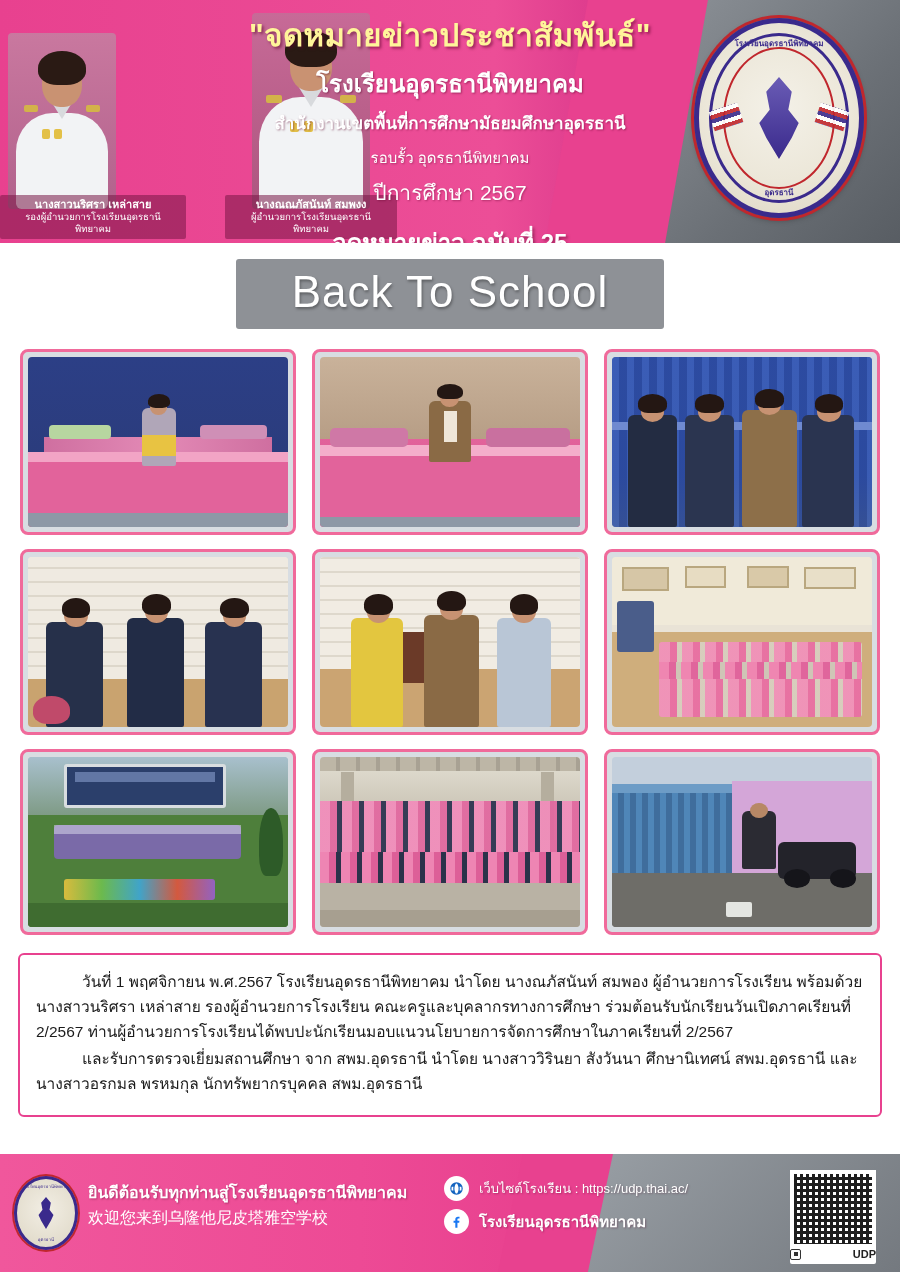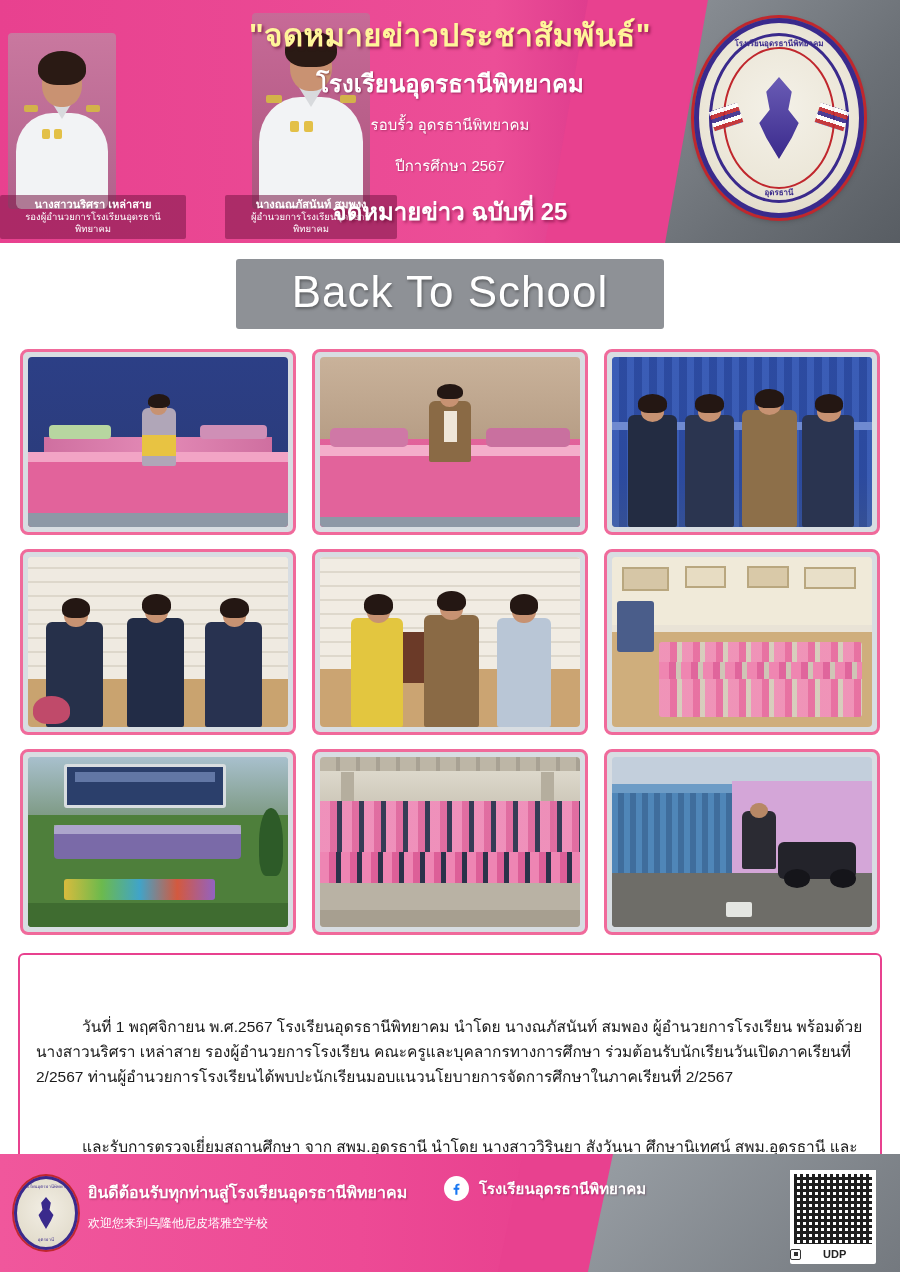--- a/index.html
+++ b/index.html
@@ -48,21 +48,21 @@
   .title-3 {
     font-size: 17px; font-weight: bold; color: #ffffff;
     text-shadow: 1px 1px 2px rgba(90,0,40,.45);
     margin-top: 6px;
   }
   .title-4 {
     font-size: 15px; color: #ffffff; margin-top: 10px;
     text-shadow: 1px 1px 2px rgba(90,0,40,.4);
   }
   .title-5 {
-    font-size: 15px; color: #ffffff; margin-top: 17px;
+    font-size: 21px; color: #ffffff; margin-top: 6px;
     text-shadow: 1px 1px 2px rgba(90,0,40,.4);
   }
   .issue-line {
     font-size: 24px; font-weight: bold; color: #ffffff;
     margin-top: 14px;
     text-shadow: 2px 2px 3px rgba(90,0,40,.5);
   }
 
   
   .person {
@@ -206,21 +206,21 @@
     padding: 14px 16px 16px;
     background: #ffffff;
   }
   .body-box p {
     margin: 0 0 2px 0;
     font-size: 15.5px;
     line-height: 1.62;
     color: #1b1b1b;
     text-align: left;
   }
-  .body-box p.ind { text-indent: 46px; margin-top: 45px; }
+  .body-box p.ind { text-indent: 46px; }
 
   
   .footer {
     position: absolute; left: 0; bottom: 0;
     width: 900px; height: 118px;
     background: linear-gradient(90deg,#f0579c 0%,#ed4a95 40%,#e8418f 60%,#8e9196 62%,#7b8086 100%);
     overflow: hidden;
   }
   .footer-grey {
     position: absolute; right: 0; top: 0; width: 330px; height: 118px;
@@ -242,21 +242,21 @@
     position: absolute; left: 50%; top: 50%; transform: translate(-50%,-50%);
     width: 22px; height: 32px; background: #3a2a8c;
     clip-path: polygon(50% 0%, 72% 18%, 66% 40%, 84% 56%, 72% 74%, 50% 100%, 28% 74%, 16% 56%, 34% 40%, 28% 18%);
   }
   .footer-seal .ft { position: absolute; left: 0; right: 0; text-align: center; font-size: 4.5px; color: #3a2a8c; }
   .welcome {
     position: absolute; left: 88px; top: 26px; color: #ffffff;
   }
   .welcome .w-th { font-size: 16px; font-weight: bold; text-shadow: 1px 1px 2px rgba(90,0,40,.4); }
   .welcome .w-en { font-size: 15.5px; font-weight: bold; margin-top: 3px; text-shadow: 1px 1px 2px rgba(90,0,40,.4); }
-  .welcome .w-cn { font-size: 12px; margin-top: 10px; }
+  .welcome .w-cn { font-size: 16px; margin-top: 3px; }
 
   .contacts { position: absolute; left: 444px; top: 22px; }
   .c-row { display: flex; align-items: center; gap: 10px; margin-bottom: 8px; color: #ffffff; }
   .c-ico {
     width: 25px; height: 25px; border-radius: 50%;
     display: flex; align-items: center; justify-content: center;
     background: #ffffff; flex: 0 0 25px;
   }
   .c-ico.phone { background: #ffffff; }
   .c-ico.phone svg { fill: #2aa84a; }
@@ -275,21 +275,21 @@
     width: 100%; height: 100%;
     background-image:
       repeating-linear-gradient(0deg,#000 0 3px,transparent 3px 6px),
       repeating-linear-gradient(90deg,#000 0 3px,transparent 3px 6px);
     background-size: 6px 6px, 6px 6px;
     opacity: .88;
   }
   .qr-label {
     position: absolute; right: 24px; bottom: 8px;
     width: 86px; height: 20px; background: #ffffff;
-    display: flex; align-items: center; justify-content: flex-start; gap: 22px;
+    display: flex; align-items: center; justify-content: space-between; gap: 22px;
     border-radius: 2px;
   }
   .qr-label .sq { width: 11px; height: 11px; border: 1.5px solid #333; border-radius: 2px; position: relative; }
   .qr-label .sq:after { content:""; position:absolute; inset:2.5px; background:#333; }
   .qr-label span { font-size: 11px; color: #222; font-weight: bold; }
 </style>
 </head>
 <body>
 
 <div class="header">
@@ -316,20 +316,21 @@
     <div class="ph-hair" style="width:52px;height:36px;top:18px;"></div>
     <div class="ph-shoulder" style="width:16px;height:8px;left:14px;top:82px;"></div>
     <div class="ph-shoulder" style="width:16px;height:8px;right:14px;top:82px;"></div>
     <div class="ph-medal" style="width:9px;height:11px;left:38px;top:108px;"></div>
     <div class="ph-medal" style="width:9px;height:11px;left:52px;top:108px;"></div>
   </div>
 
   <div class="header-center">
     <div class="title-1">"จดหมายข่าวประชาสัมพันธ์"</div>
     <div class="title-2">โรงเรียนอุดรธานีพิทยาคม</div>
+    <div class="title-3">สำนักงานเขตพื้นที่การศึกษามัธยมศึกษาอุดรธานี</div>
     <div class="title-4">รอบรั้ว  อุดรธานีพิทยาคม</div>
     <div class="title-5">ปีการศึกษา 2567</div>
     <div class="issue-line">จดหมายข่าว ฉบับที่ 25</div>
   </div>
 
   <div class="name-plate right">
     <div class="nm">นางณณภัสนันท์ สมพงง</div>
     <div class="ps">ผู้อำนวยการโรงเรียนอุดรธานีพิทยาคม</div>
   </div>
   <div class="name-plate left">
@@ -518,20 +519,28 @@
     <div class="ft" style="bottom:4px;">อุดรธานี</div>
   </div>
 
   <div class="welcome">
     <div class="w-th">ยินดีต้อนรับทุกท่านสู่โรงเรียนอุดรธานีพิทยาคม</div>
     <div class="w-cn">欢迎您来到乌隆他尼皮塔雅空学校</div>
   </div>
 
   <div class="contacts">
     <div class="c-row">
+      <span class="c-ico web">
+        <svg width="15" height="15" viewBox="0 0 24 24">
+            <path d="M12 2a10 10 0 100 20 10 10 0 000-20zm0 2c1.3 0 2.5 2.2 2.9 5H9.1C9.5 6.2 10.7 4 12 4zM7.1 9C6.9 9.9 6.8 10.9 6.8 12s.1 2.1.3 3H4.3A8 8 0 014 12c0-1.1.1-2.1.4-3h2.7zm1.9 0h6c.2.9.3 1.9.3 3s-.1 2.1-.3 3H9c-.2-.9-.3-1.9-.3-3s.1-2.1.3-3zm7.9 0h2.7c.3.9.4 1.9.4 3s-.1 2.1-.4 3h-2.7c.2-.9.3-1.9.3-3s-.1-2.1-.3-3zM12 20c-1.3 0-2.5-2.2-2.9-5h5.8c-.4 2.8-1.6 5-2.9 5z"></path>
+          </svg>
+      </span>
+      <span class="c-txt small">เว็บไซต์โรงเรียน : https://udp.thai.ac/</span>
+    </div>
+    <div class="c-row">
       <span class="c-ico fb">
         <svg width="15" height="15" viewBox="0 0 24 24">
             <path d="M13.5 22v-8h2.8l.4-3.2h-3.2V8.7c0-.9.3-1.5 1.6-1.5h1.7V4.3c-.3 0-1.3-.1-2.5-.1-2.5 0-4.2 1.5-4.2 4.3v2.3H7.3V14h2.8v8h3.4z"></path>
           </svg>
       </span>
       <span class="c-txt">โรงเรียนอุดรธานีพิทยาคม</span>
     </div>
   </div>
 
   <div class="qr-box">

